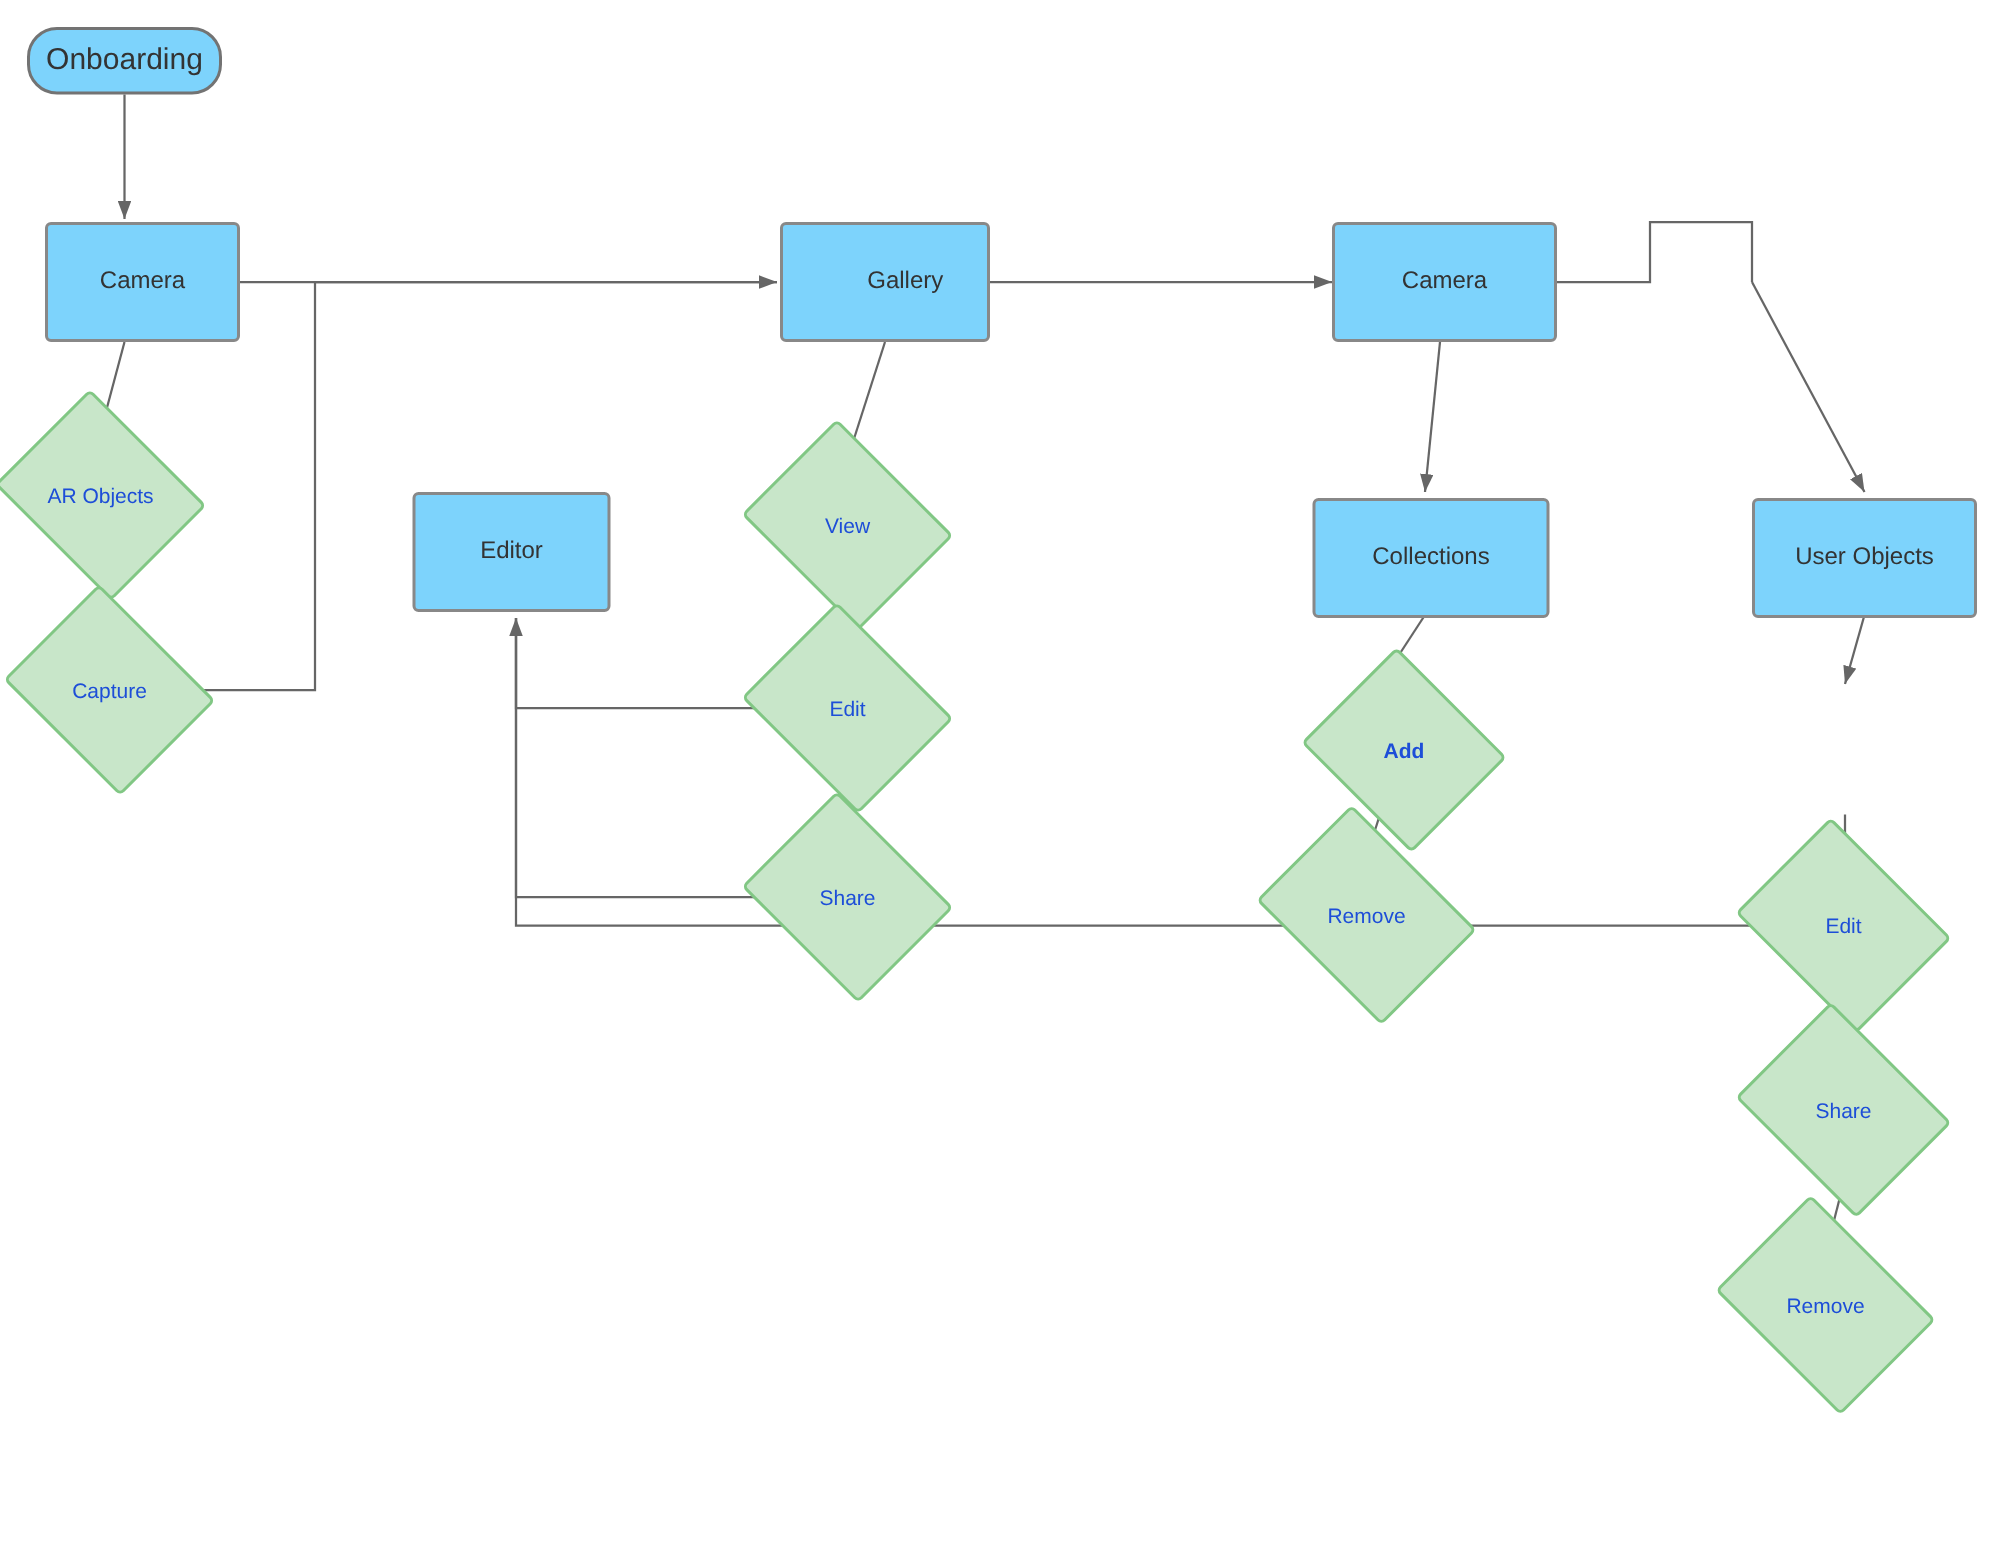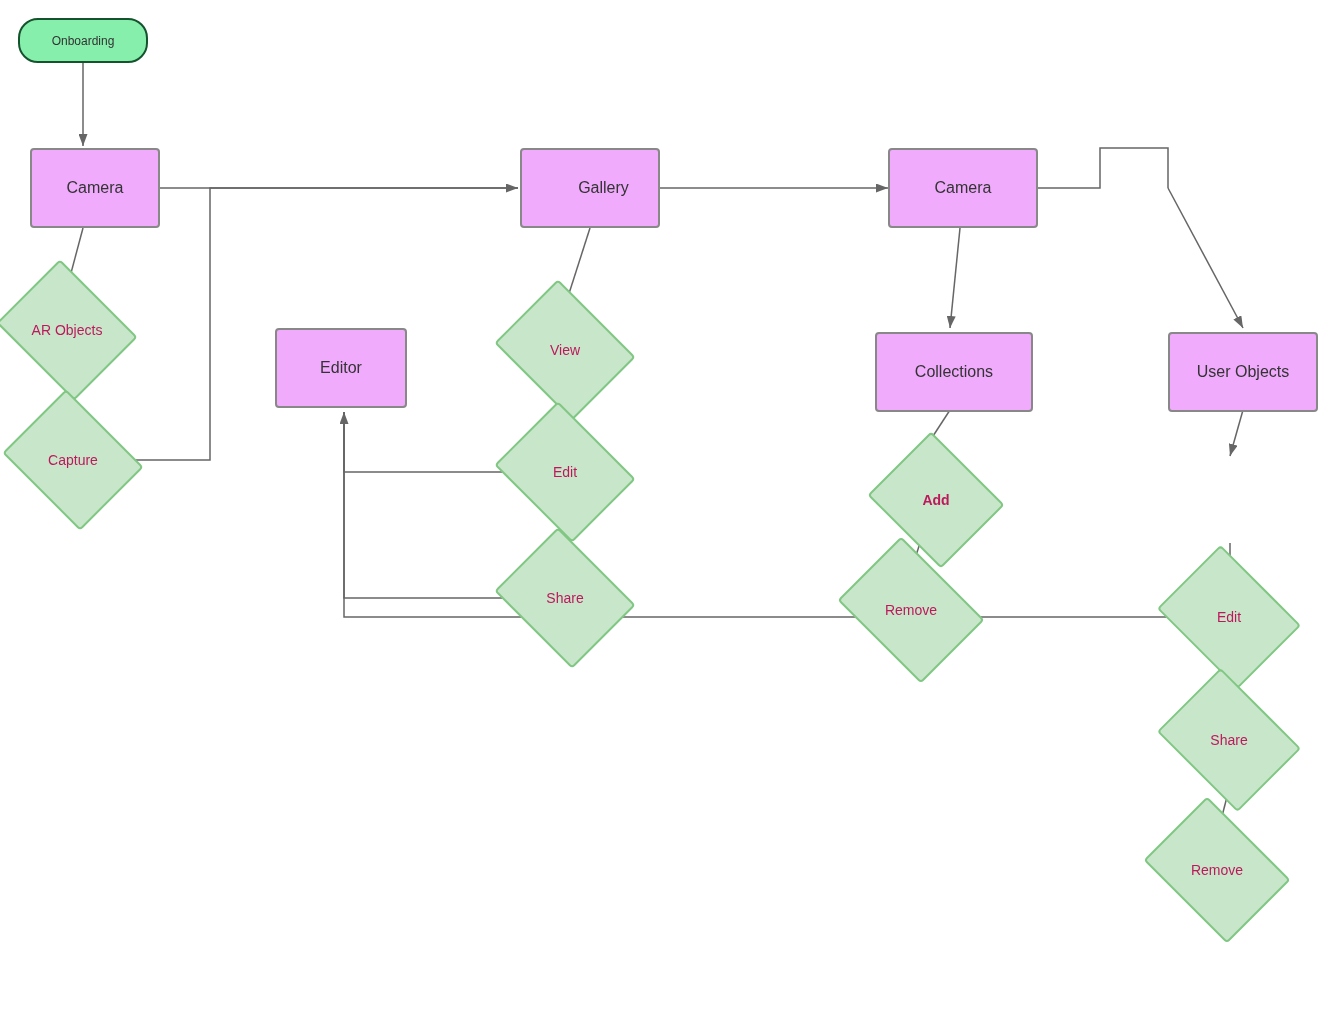--- a/index.html
+++ b/index.html
@@ -12,35 +12,35 @@
       position: relative;
     }
     .diagram-container {
       position: relative;
       width: 1331px;
       height: 1035px;
     }
     
     .node-rounded {
       position: absolute;
-      border: 2px solid #14532d;
+      border: 2px solid #737373;
       border-radius: 20px;
-      background: #86efac;
+      background: #7dd3fc;
       display: flex;
       align-items: center;
       justify-content: center;
-      font-size: 12px;
+      font-size: 20px;
       color: #333;
     }
     
     .node-rect {
       position: absolute;
       border: 2px solid #888;
       border-radius: 4px;
-      background: #f0abfc;
+      background: #7dd3fc;
       display: flex;
       align-items: center;
       justify-content: center;
       font-size: 16px;
       color: #333;
     }
     
     .node-diamond-wrapper {
       position: absolute;
       display: flex;
@@ -53,21 +53,21 @@
       background: #c8e6c9;
       border: 2px solid #81c784;
       transform: rotate(45deg);
       position: absolute;
       border-radius: 4px;
     }
     .node-diamond-label {
       position: relative;
       z-index: 2;
       font-size: 14px;
-      color: #be185d;
+      color: #1d4ed8;
       text-align: right;
     }
     
     .connector-svg {
       position: absolute;
       top: 0;
       left: 0;
       width: 1331px;
       height: 1035px;
       pointer-events: none;

